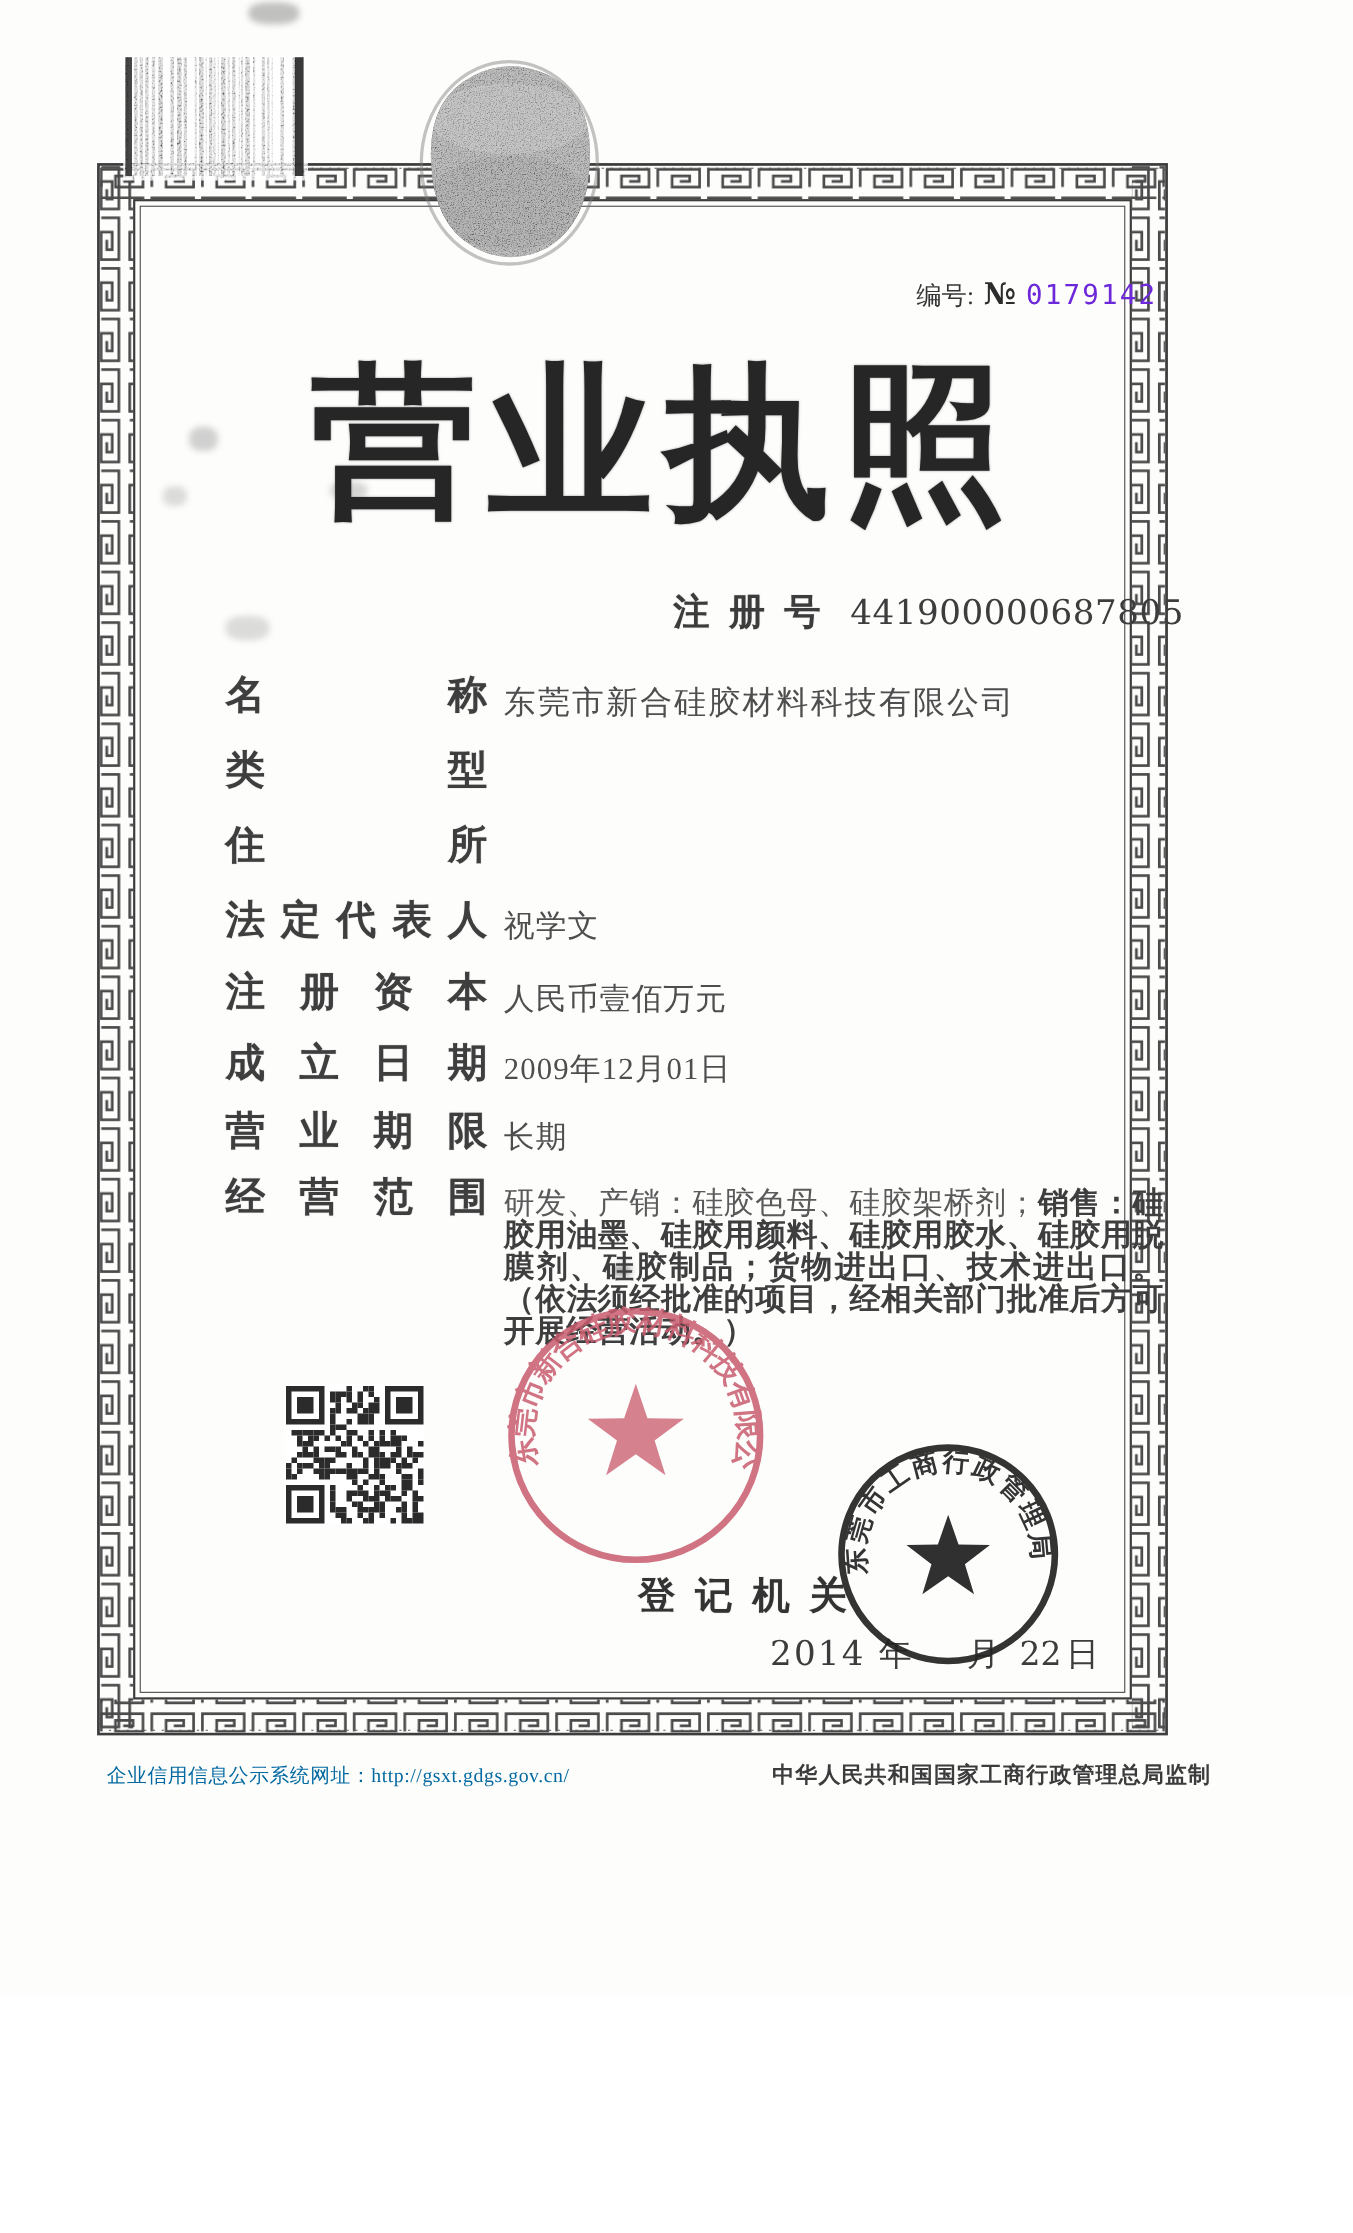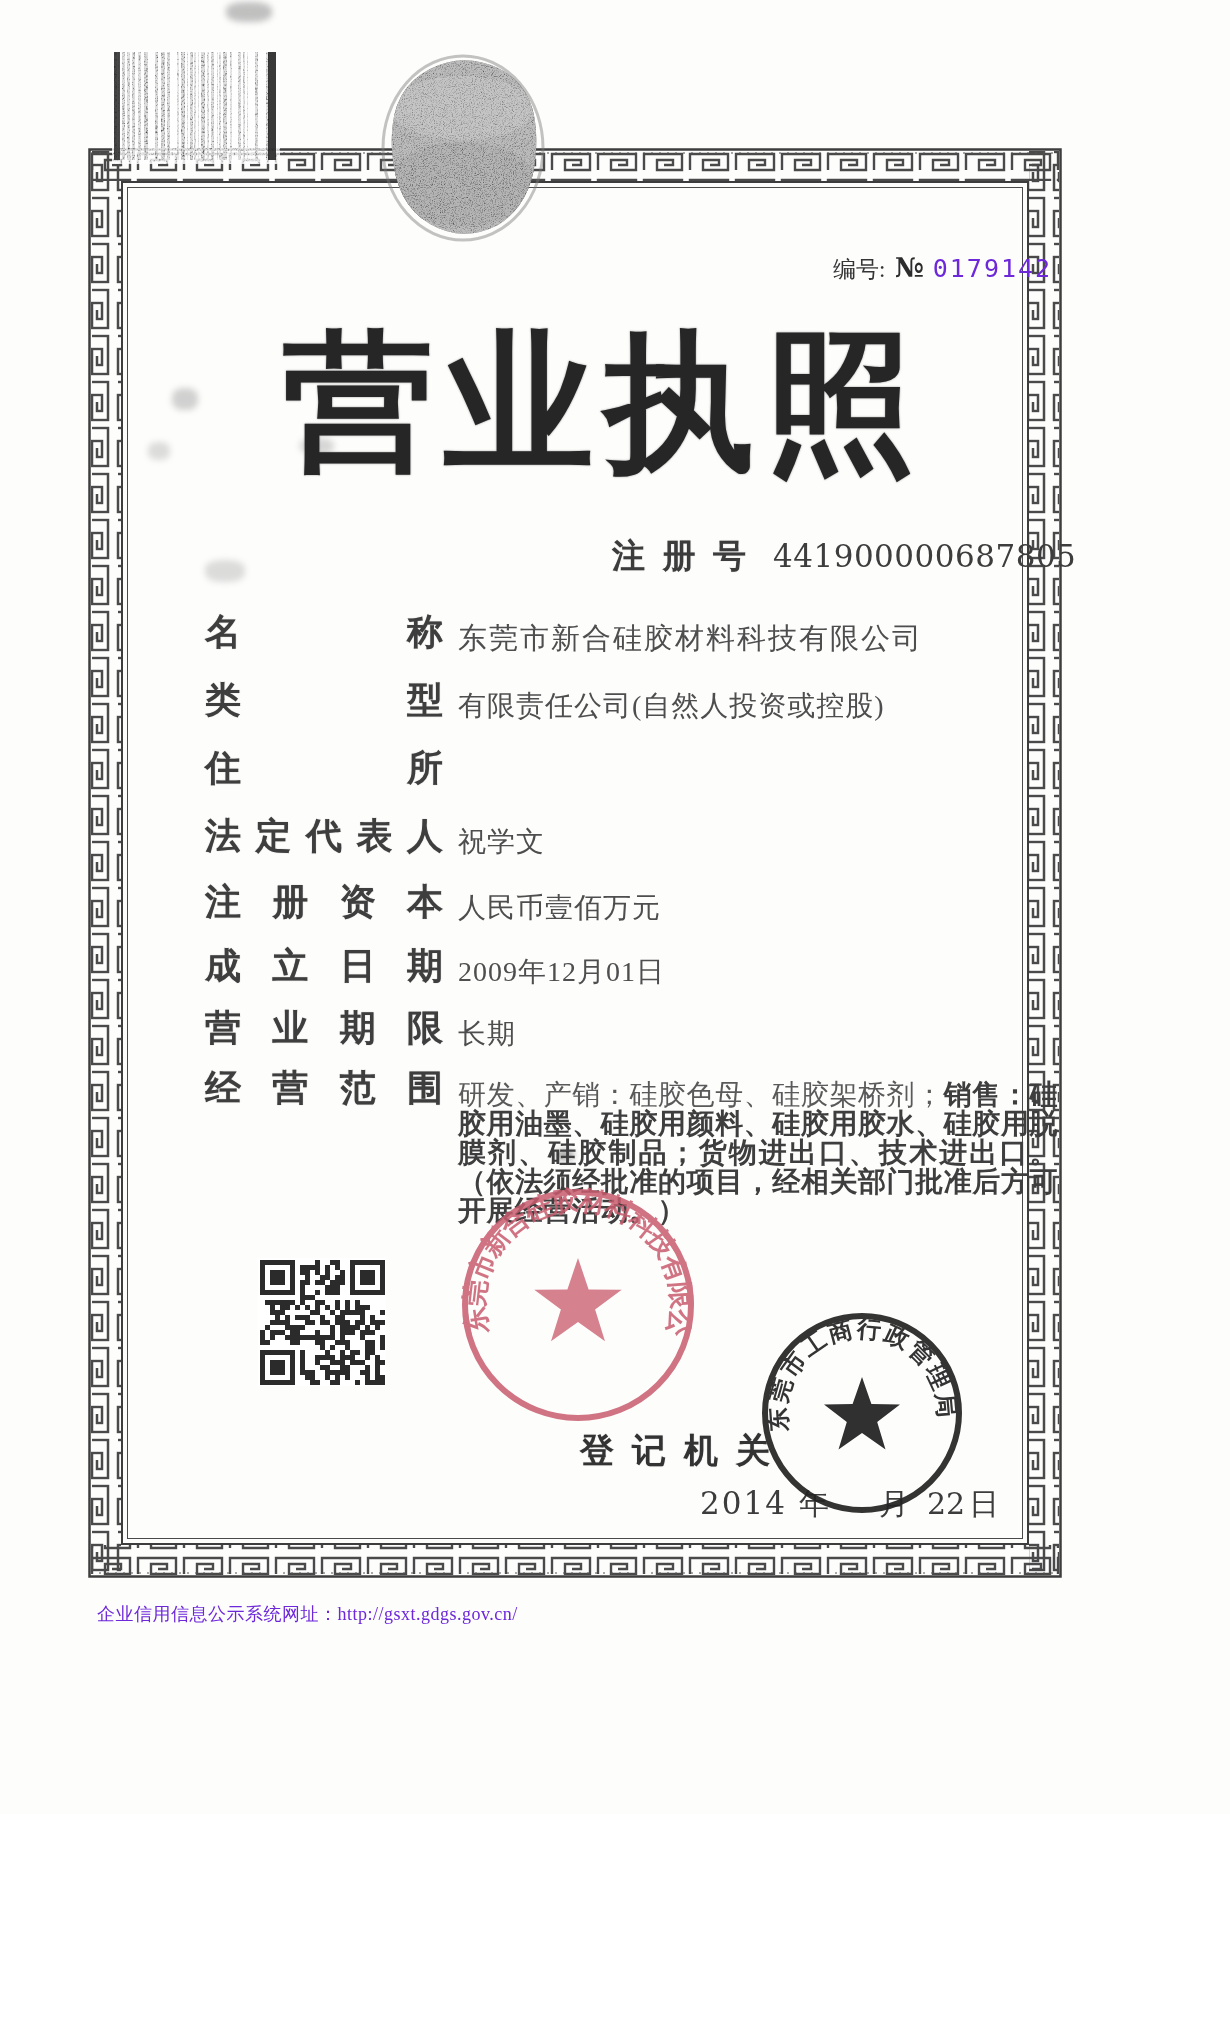--- a/index.html
+++ b/index.html
@@ -56,21 +56,21 @@
   
   .qr-svg{position:absolute;left:258px;top:1258px;z-index:4;}
   .red-seal{position:absolute;left:440px;top:1152px;z-index:6;opacity:.85;}
   .black-seal{position:absolute;left:758px;top:1305px;z-index:6;opacity:.92;}
   .seal-text-red{font-size:27px;fill:#c95c6e;font-weight:700;letter-spacing:2px;
                  font-family:"Liberation Serif",serif;}
   .seal-text-black{font-size:24px;fill:#242424;font-weight:700;letter-spacing:1px;
                  font-family:"Liberation Serif",serif;}
 
   
-  .footer-left{position:absolute;left:97px;top:1602px;font-size:18px;color:#6d28d9;letter-spacing:.5px;z-index:2;}
+  .footer-left{position:absolute;left:97px;top:1602px;font-size:18px;color:#0369a1;letter-spacing:.5px;z-index:2;}
   .footer-right{position:absolute;left:702px;top:1600px;font-size:20px;font-weight:600;color:#3c3c3c;letter-spacing:1px;z-index:2;}
 </style>
 </head>
 <body>
 
 <div class="page">
 
   <div class="smudge" style="left:226px;top:2px;width:46px;height:20px;opacity:.55"></div>
   <div class="smudge" style="left:172px;top:388px;width:26px;height:22px;opacity:.4"></div>
   <div class="smudge" style="left:300px;top:438px;width:34px;height:16px;opacity:.35"></div>
@@ -186,21 +186,20 @@
         <span>名</span>
         <span>称</span>
       </div>
     <div class="field-value v-wide">东莞市新合硅胶材料科技有限公司</div>
   </div>
   <div class="field-row" style="top:680px">
     <div class="field-label">
         <span>类</span>
         <span>型</span>
       </div>
-    <div class="field-value">有限责任公司(自然人投资或控股)</div>
   </div>
   <div class="field-row" style="top:748px">
     <div class="field-label">
         <span>住</span>
         <span>所</span>
       </div>
   </div>
   <div class="field-row" style="top:816px">
     <div class="field-label">
         <span>法</span>
@@ -512,14 +511,15 @@
   <svg class="black-seal" width="212" height="220">
     <defs>
         <path id="blkTextArc" d="M 30.6 127.7 A 76 76 0 1 1 177.4 127.7" fill="none"></path>
       </defs>
     <circle cx="104" cy="108" r="97" fill="none" stroke="#232323" stroke-width="6"></circle>
     <polygon fill="#1f1f1f" points="104,72 113.4,99.1 142,99.6 119.2,117 127.5,144.4 104,128 80.5,144.4 88.8,117 66,99.6 94.6,99.1"></polygon>
     <text class="seal-text-black"><textPath href="#blkTextArc" startOffset="2" textLength="262">东莞市工商行政管理局</textPath></text>
   </svg>
 
   <div class="footer-left">企业信用信息公示系统网址：http://gsxt.gdgs.gov.cn/</div>
+  <div class="footer-right">中华人民共和国国家工商行政管理总局监制</div>
 
 </div>
 
 </body></html>

